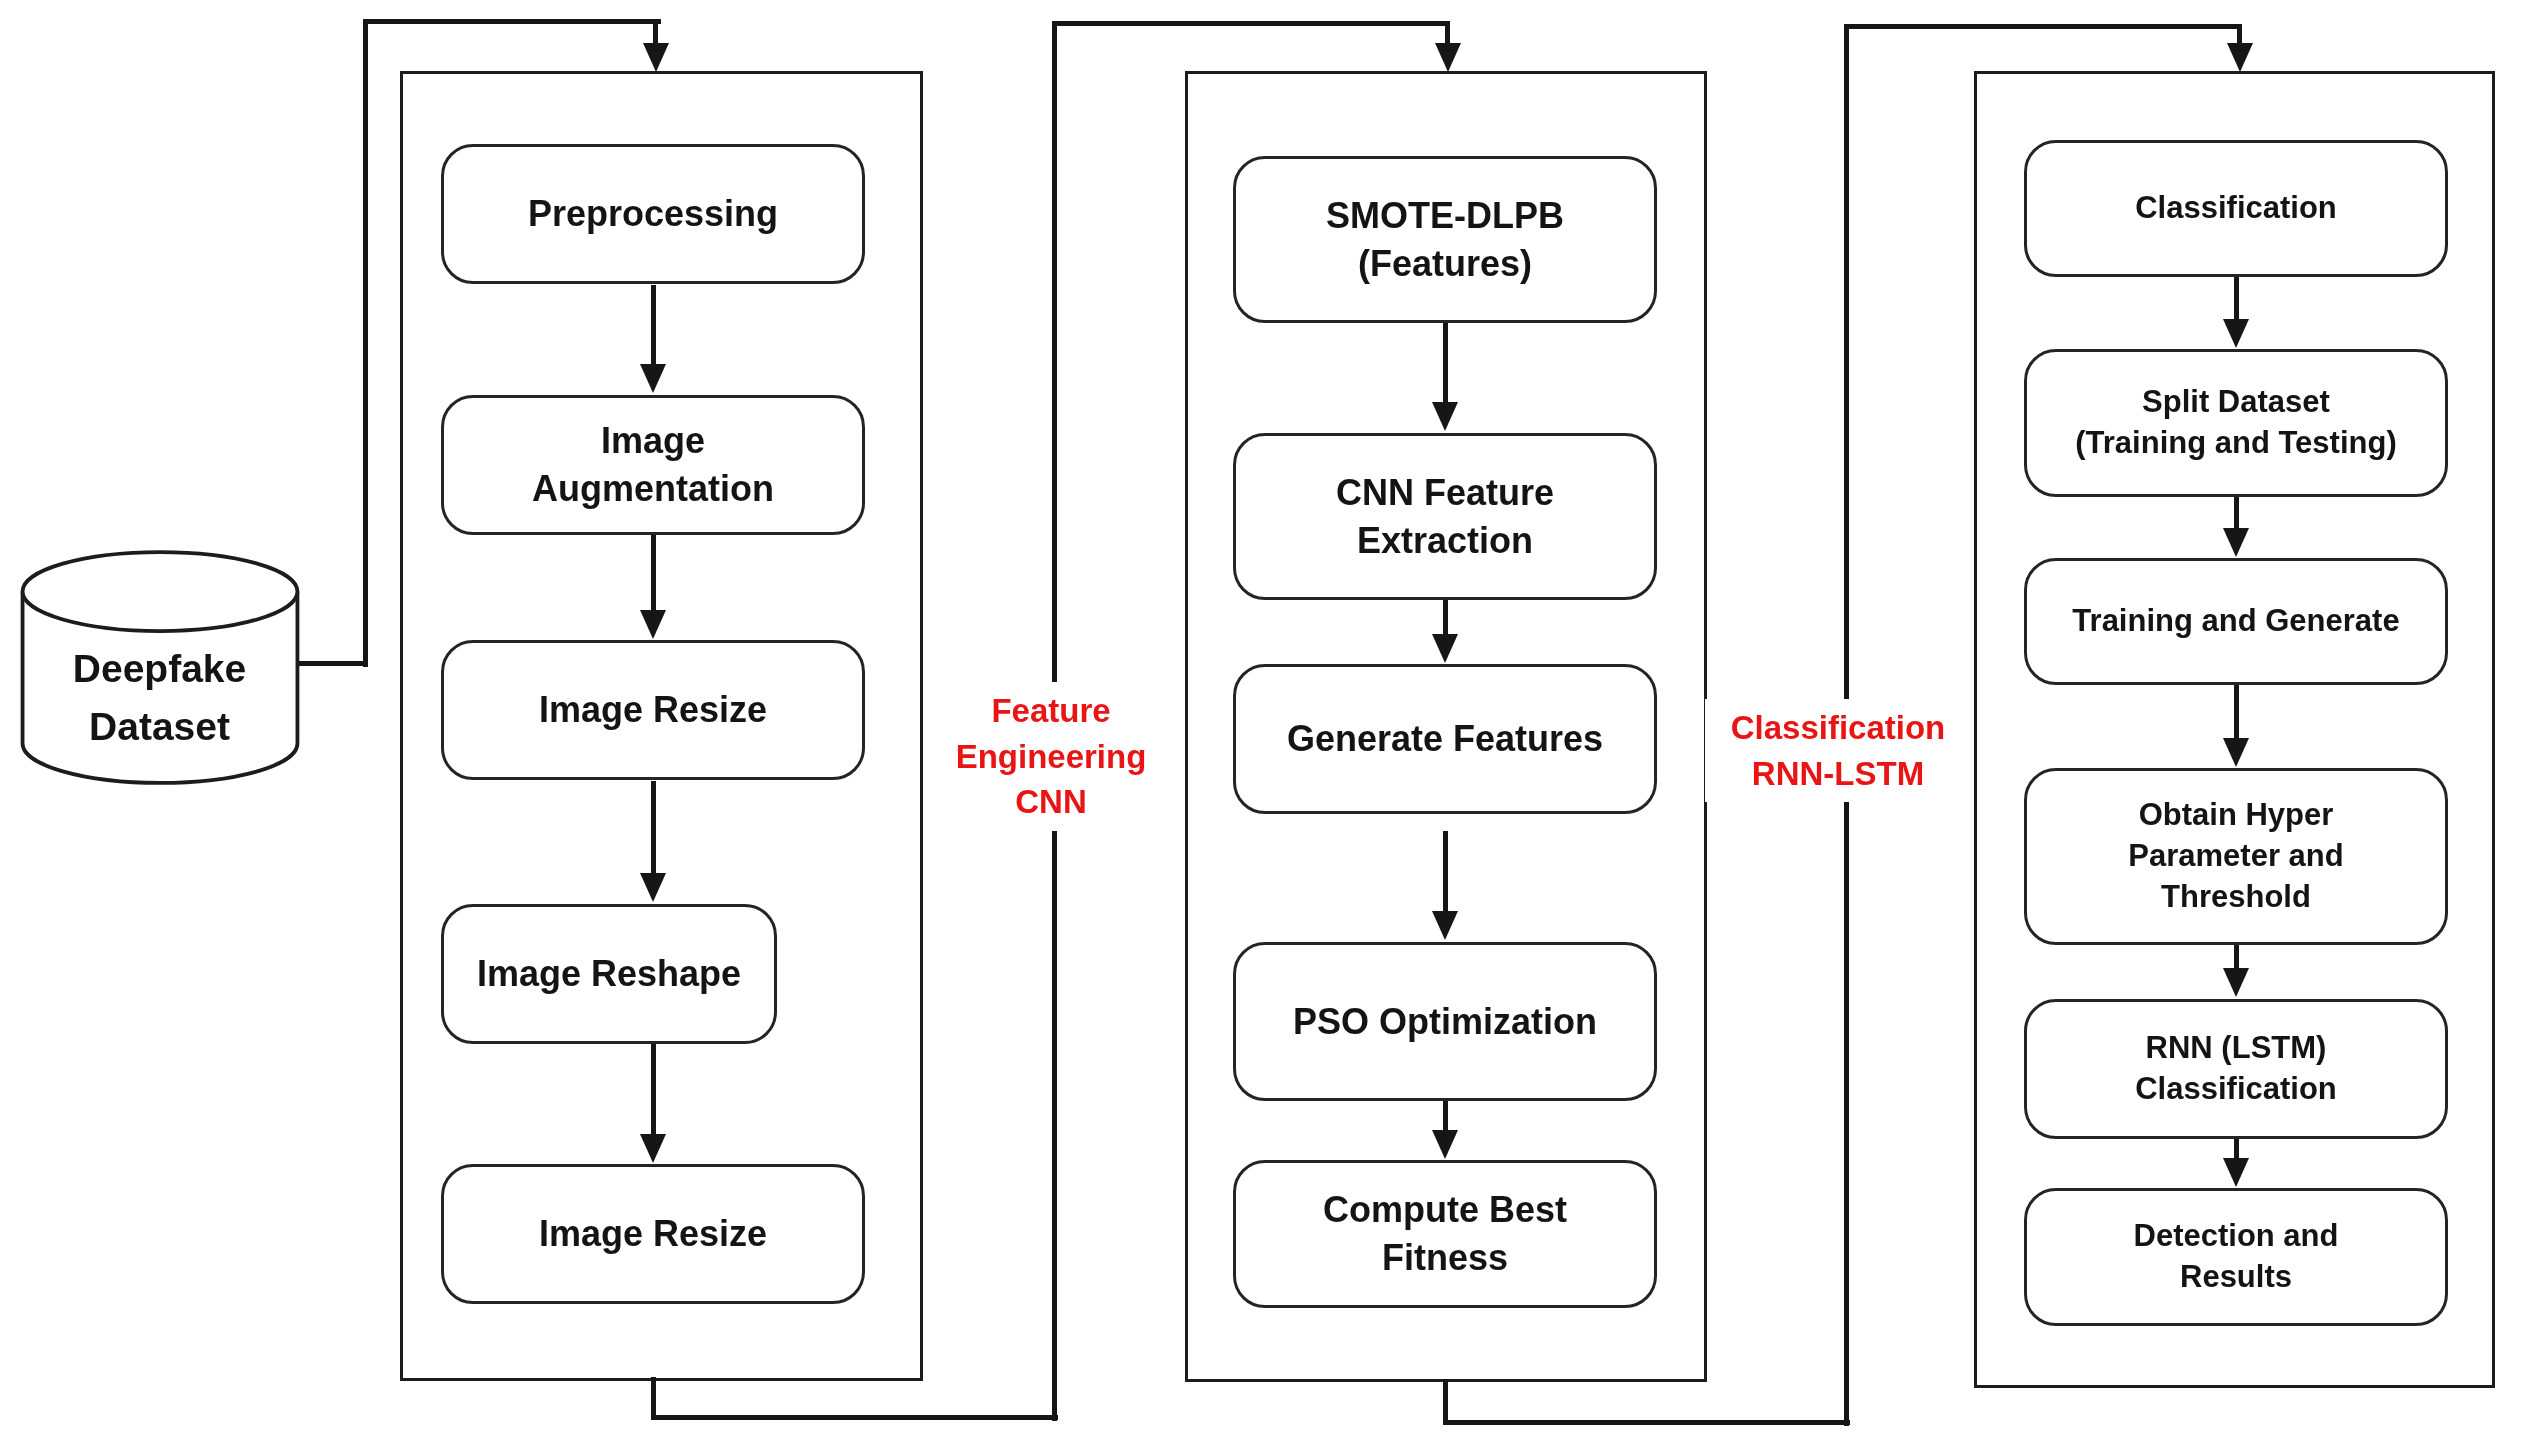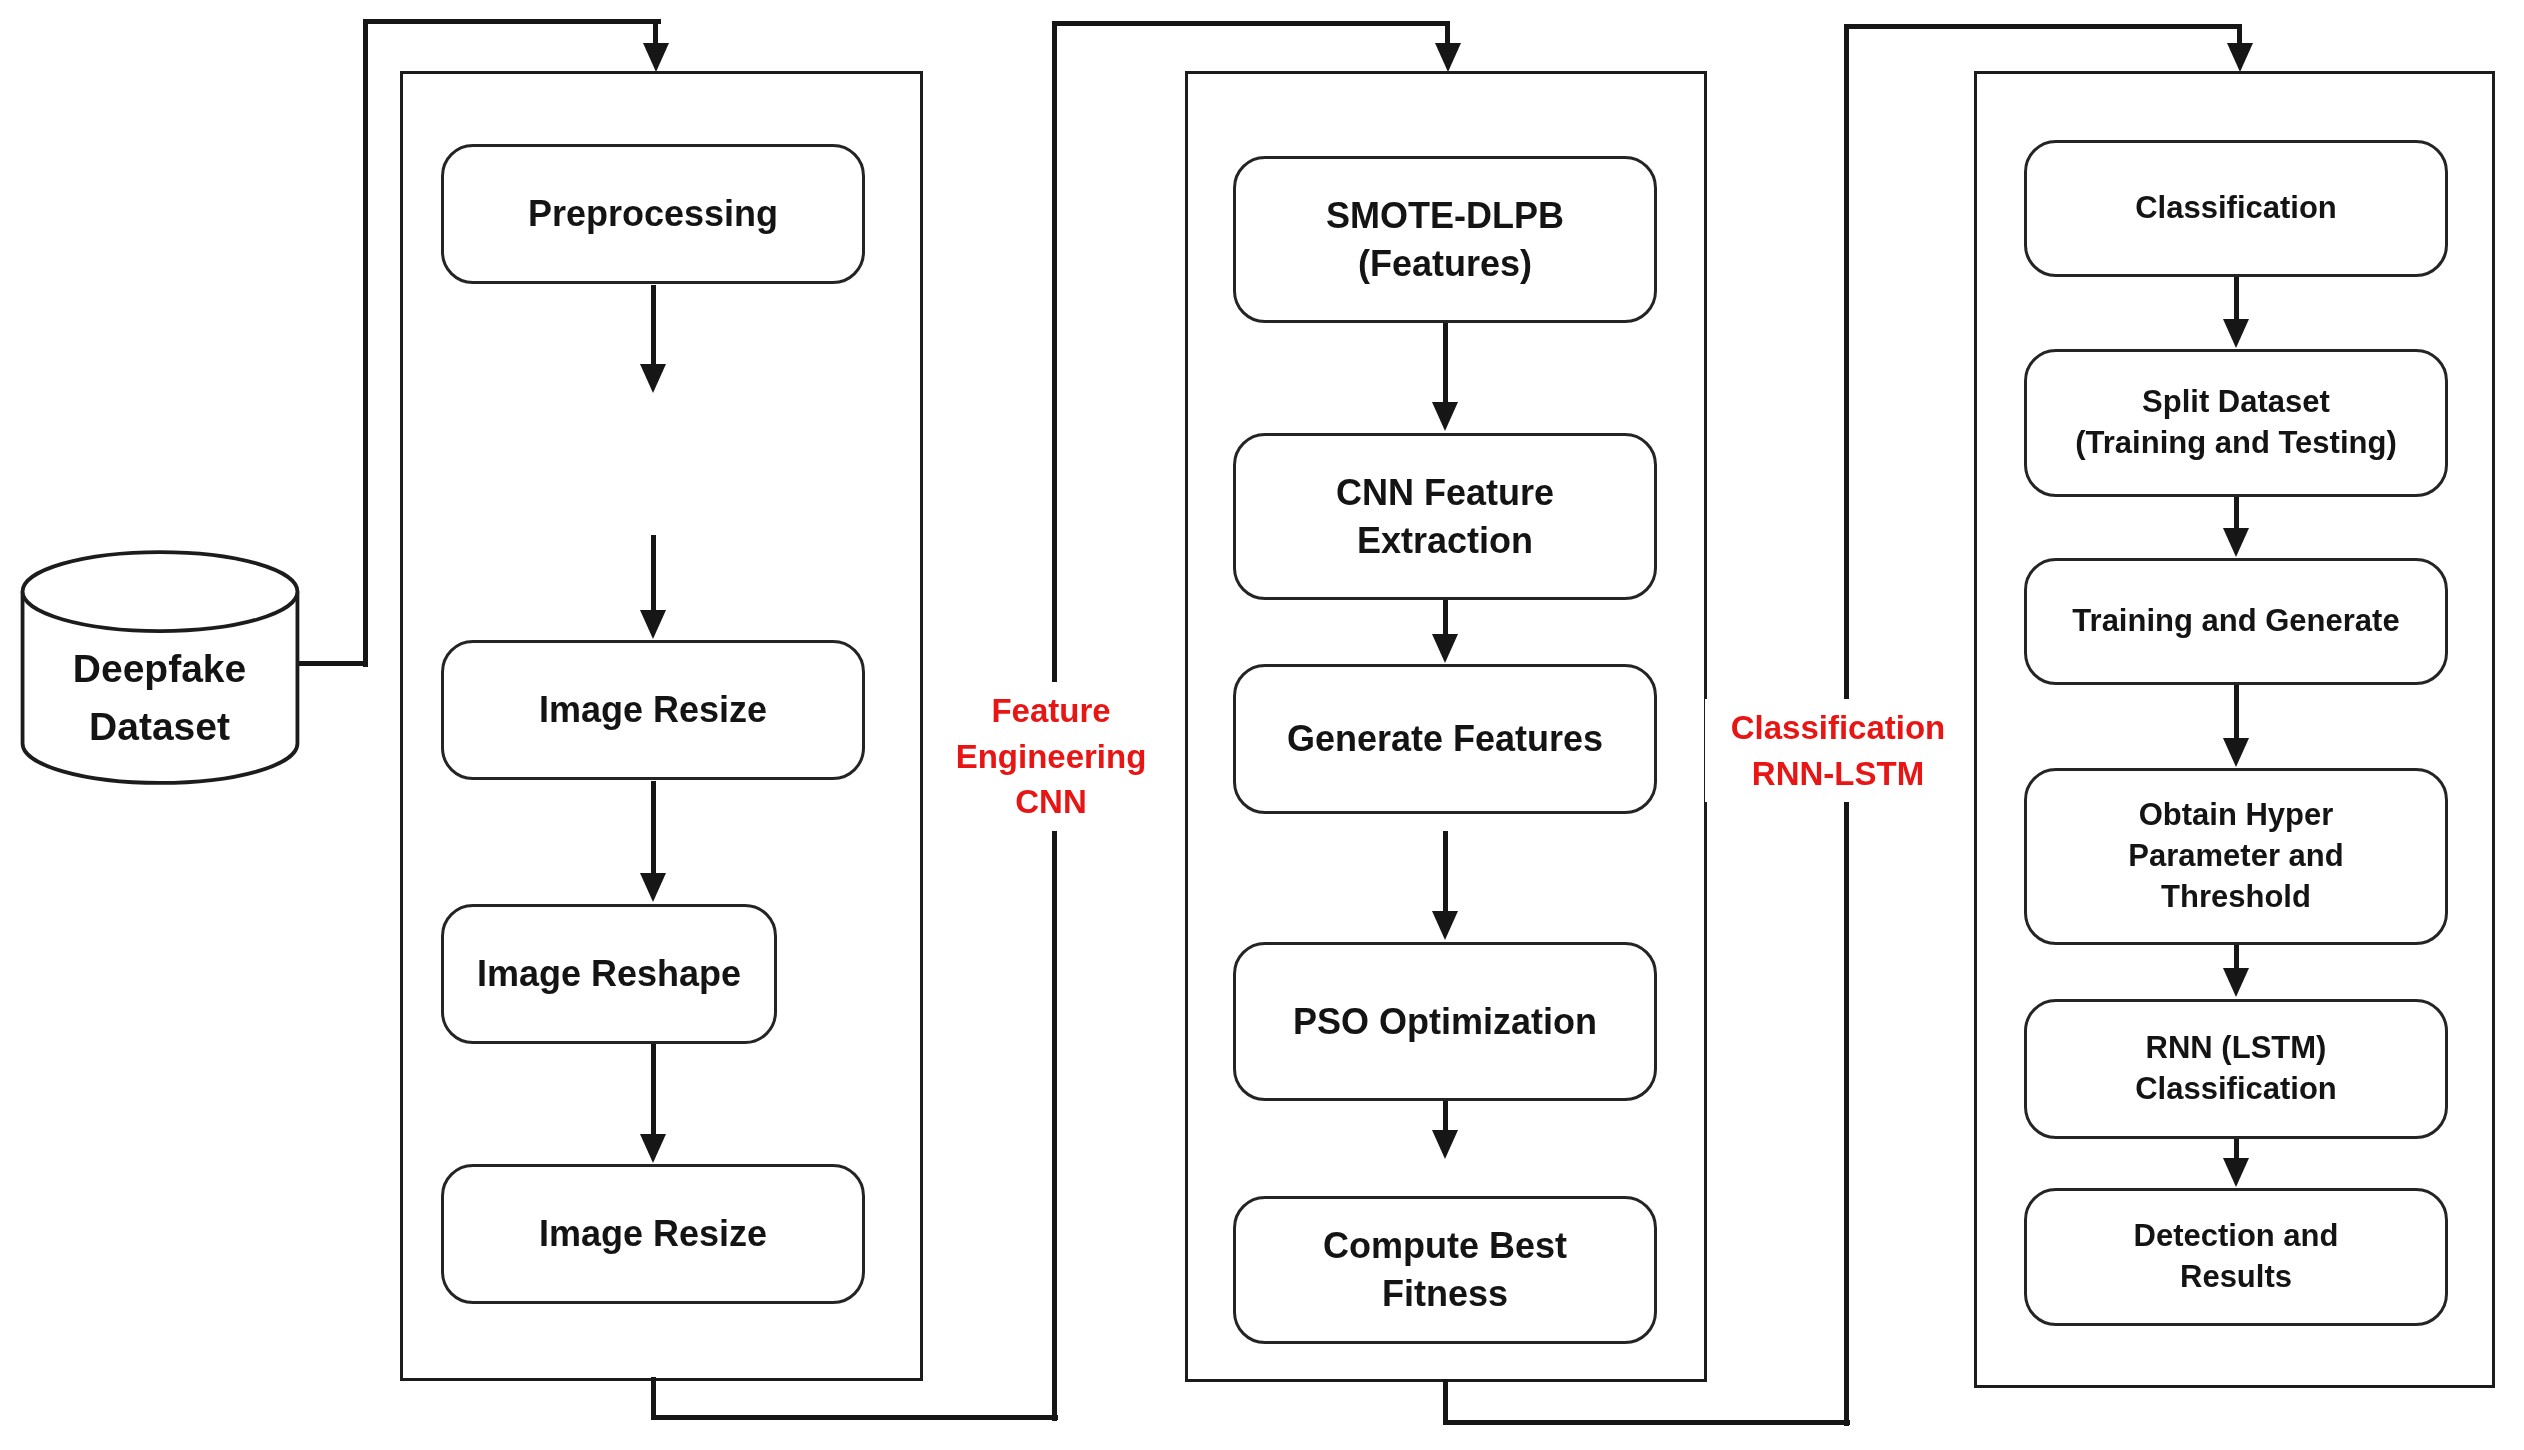--- a/index.html
+++ b/index.html
@@ -69,20 +69,23 @@
   <div class="seg" style="left:2237px;top:23.5px;width:5.3px;height:26px;"></div>
   <div class="head" style="left:2227px;top:43px;"></div>
 
   <div class="container" style="left:400px;top:71px;width:523px;height:1310px;"></div>
   <div class="container" style="left:1185px;top:71px;width:522px;height:1311px;"></div>
   <div class="container" style="left:1974px;top:71px;width:521px;height:1317px;"></div>
 
   <div class="box fs1" style="left:441px;top:144px;width:424px;height:140px;">
     <span>Preprocessing</span>
   </div>
+  <div class="box fs1" style="left:441px;top:395px;width:424px;height:140px;">
+    <span>Image<br>Augmentation</span>
+  </div>
   <div class="box fs1" style="left:441px;top:640px;width:424px;height:140px;">
     <span>Image Resize</span>
   </div>
   <div class="box fs1" style="left:441px;top:904px;width:336px;height:140px;">
     <span>Image Reshape</span>
   </div>
   <div class="box fs1" style="left:441px;top:1164px;width:424px;height:140px;">
     <span>Image Resize</span>
   </div>
 
@@ -100,21 +103,21 @@
   </div>
   <div class="box fs1" style="left:1233px;top:433px;width:424px;height:167px;">
     <span>CNN Feature<br>Extraction</span>
   </div>
   <div class="box fs1" style="left:1233px;top:664px;width:424px;height:150px;">
     <span>Generate Features</span>
   </div>
   <div class="box fs1" style="left:1233px;top:942px;width:424px;height:159px;text-align:center;">
     <span>PSO Optimization</span>
   </div>
-  <div class="box fs1" style="left:1233px;top:1160px;width:424px;height:148px;margin-top:36px;">
+  <div class="box fs1" style="left:1233px;top:1160px;width:424px;height:148px;">
     <span>Compute Best<br>Fitness</span>
   </div>
 
   <div class="seg" style="left:1443px;top:323px;width:4.6px;height:81px;"></div>
   <div class="head" style="left:1432px;top:402px;"></div>
   <div class="seg" style="left:1443px;top:600px;width:4.6px;height:36px;"></div>
   <div class="head" style="left:1432px;top:634px;"></div>
   <div class="seg" style="left:1443px;top:831px;width:4.6px;height:81px;"></div>
   <div class="head" style="left:1432px;top:911px;"></div>
   <div class="seg" style="left:1443px;top:1101px;width:4.6px;height:30px;"></div>

